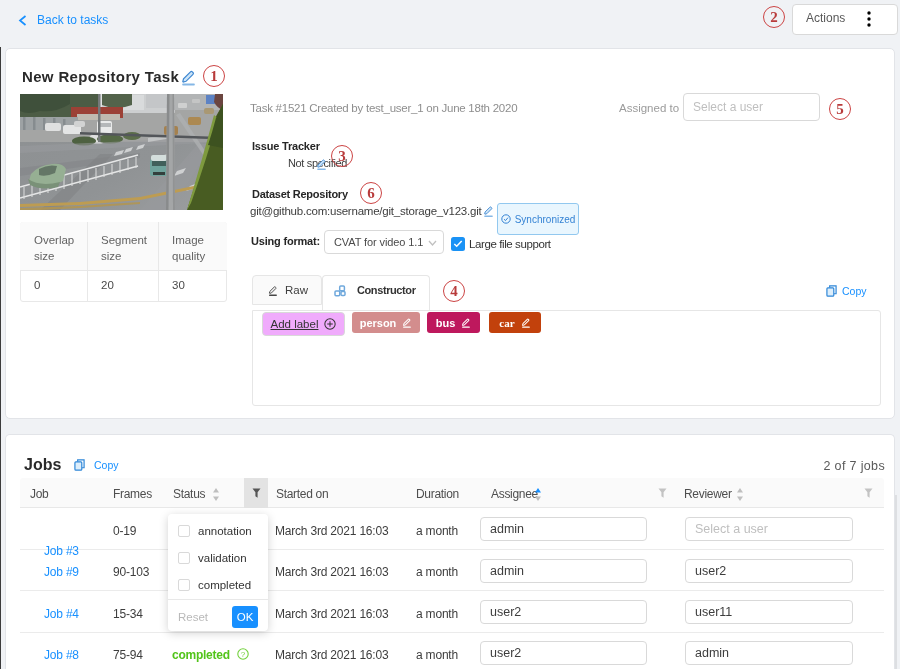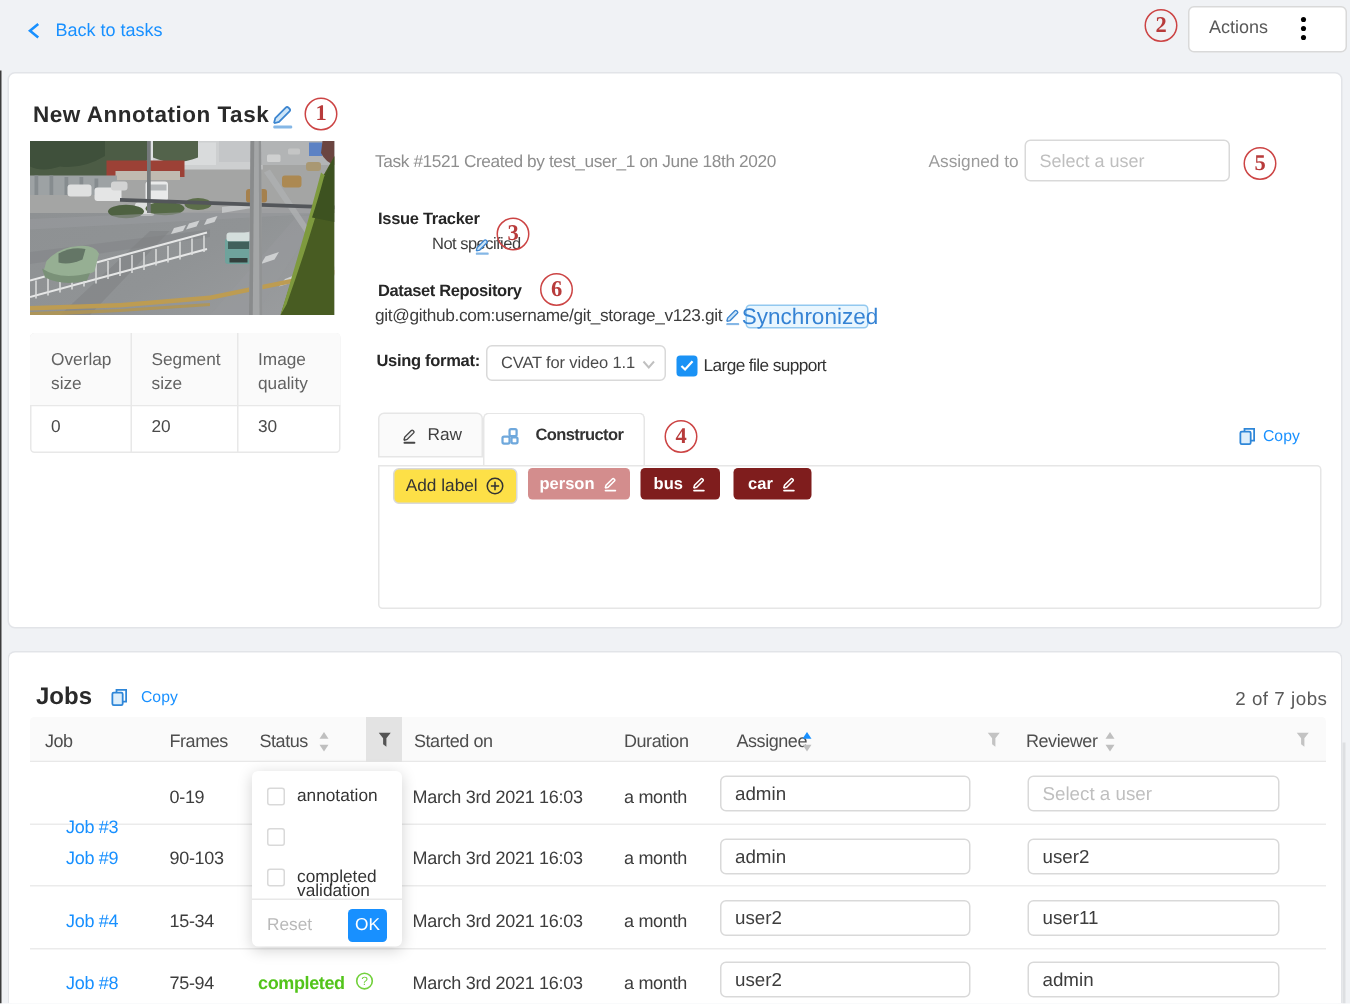--- a/index.html
+++ b/index.html
@@ -33,21 +33,21 @@
   <svg width="6" height="18" viewBox="0 0 6 18">
       <circle cx="3" cy="3" r="1.7"></circle>
       <circle cx="3" cy="9" r="1.7"></circle>
       <circle cx="3" cy="15" r="1.7"></circle>
     </svg>
 </div>
 <div class="circ" style="left:763px;top:6px;">2</div>
 
 <div class="card" style="left:5px;top:48px;width:890px;height:371px;"></div>
 
-<div class="abs" style="left:22px;top:68px;font-size:15px;letter-spacing:0.35px;font-weight:700;color:#2a2a2a;">New Annotation Task</div>
+<div class="abs" style="left:22px;top:68px;font-size:15px;letter-spacing:0.35px;font-weight:700;color:#2a2a2a;">New Repository Task</div>
 <svg class="abs" style="left:179px;top:68px;" width="17" height="18" viewBox="0 0 17 18">
     <path d="M3.8 13.6 L4.5 10.8 L11.5 3.8 Q12.4 2.9 13.3 3.8 L14 4.5 Q14.9 5.4 14 6.3 L7 13.3 L4.2 14 Z" fill="#cde5f8" stroke="#3d86d0" stroke-width="1.2"></path>
     <rect x="3.2" y="15.6" width="12.6" height="2" rx="0.8" fill="#85b7e6"></rect>
   </svg>
 <div class="circ" style="left:203px;top:65px;">1</div>
 
 <svg class="abs" style="left:20px;top:94px;" width="203" height="116" viewBox="0 0 203 116">
   <defs>
     <linearGradient id="road" x1="0" y1="0" x2="1" y2="1">
       <stop offset="0" stop-color="#8d9092"></stop>
@@ -172,21 +172,21 @@
   </svg>
 <div class="circ" style="left:331px;top:145px;">3</div>
 
 <div class="abs bold" style="left:252px;top:188px;font-size:11px;letter-spacing:-0.25px;color:#262626;">Dataset Repository</div>
 <div class="circ" style="left:360px;top:182px;">6</div>
 <div class="abs" style="left:250px;top:205px;font-size:11.5px;color:#3d3d3d;letter-spacing:-0.22px;">git@github.com:username/git_storage_v123.git</div>
 <svg class="abs" style="left:482px;top:205px;" width="12" height="12" viewBox="0 0 12 12">
     <path d="M2.6 8.9 L3.1 7 L7.9 2.2 Q8.5 1.6 9.1 2.2 L9.6 2.7 Q10.2 3.3 9.6 3.9 L4.8 8.7 L2.9 9.2 Z" fill="#cde5f8" stroke="#3d86d0" stroke-width="0.9"></path>
     <rect x="2.2" y="10.4" width="8.6" height="1.5" rx="0.6" fill="#85b7e6"></rect>
   </svg>
-<div class="abs" style="left:497px;top:203px;width:82px;height:16px;background:#e9f6fe;border:1px solid #92c8ef;border-radius:3px;display:flex;align-items:center;justify-content:center;gap:4px;font-size:15px;color:#3583d4;">
+<div class="abs" style="left:497px;top:203px;width:82px;height:32px;background:#e9f6fe;border:1px solid #92c8ef;border-radius:3px;display:flex;align-items:center;justify-content:center;gap:4px;font-size:10px;color:#3583d4;">
   <svg width="10" height="10" viewBox="0 0 10 10">
       <circle cx="5" cy="5" r="4.2" fill="none" stroke="#3583d4" stroke-width="1"></circle>
       <polyline points="3,5.2 4.5,6.6 7,3.6" fill="none" stroke="#3583d4" stroke-width="1"></polyline>
     </svg>Synchronized
 </div>
 
 <div class="abs bold" style="left:251px;top:235px;font-size:11px;letter-spacing:-0.2px;color:#262626;">Using format:</div>
 <div class="inp" style="left:324px;top:230px;width:120px;height:24px;font-size:11px;letter-spacing:-0.1px;color:#4a4a4a;">CVAT for video 1.1</div>
 <svg class="abs" style="left:428px;top:240px;" width="9" height="6" viewBox="0 0 9 6">
     <polyline points="1,1 4.5,5 8,1" fill="none" stroke="#c0c0c0" stroke-width="1.3"></polyline>
@@ -215,40 +215,40 @@
 <div class="circ" style="left:443px;top:280px;">4</div>
 <svg class="abs" style="left:826px;top:285px;" width="11" height="12" viewBox="0 0 12 13">
     <g stroke="#2e86d8" stroke-width="1.3">
       <path d="M4 3 V1 h7 v8.5 h-2.5" fill="none"></path>
       <rect x="1" y="3" width="7.5" height="9" rx="1" fill="#ddeefb"></rect>
     </g>
   </svg>
 <div class="abs blue" style="left:842px;top:285px;font-size:10.5px;">Copy</div>
 
 <div class="abs" style="left:252px;top:310px;width:629px;height:96px;background:#fff;border:1px solid #e6e6e6;border-radius:0 3px 3px 3px;"></div>
-<div class="abs" style="left:262px;top:312px;width:83px;height:24px;background:#fde047;border:1px solid #d9d9d9;border-radius:4px;display:flex;align-items:center;justify-content:center;gap:6px;font-size:11.5px;color:#333;">Add label
+<div class="abs" style="left:262px;top:312px;width:83px;height:24px;background:#f0abfc;border:1px solid #d9d9d9;border-radius:4px;display:flex;align-items:center;justify-content:center;gap:6px;font-size:11.5px;color:#333;text-decoration:underline;">Add label
   <svg width="12" height="12" viewBox="0 0 13 13">
       <circle cx="6.5" cy="6.5" r="5.6" fill="none" stroke="#333" stroke-width="1.1"></circle>
       <line x1="6.5" y1="3.5" x2="6.5" y2="9.5" stroke="#333" stroke-width="1.1"></line>
       <line x1="3.5" y1="6.5" x2="9.5" y2="6.5" stroke="#333" stroke-width="1.1"></line>
     </svg>
 </div>
 <div class="chip" style="left:352px;top:312px;width:68px;background:#d38d8d;">person
   <svg width="11" height="11" viewBox="0 0 12 12">
       <path d="M2.8 8.8 L3.3 7.1 L7.9 2.5 Q8.5 1.9 9.1 2.5 L9.4 2.8 Q10 3.4 9.4 4 L4.8 8.6 L3.1 9.1 Z" fill="none" stroke="#fff" stroke-width="1.1"></path>
       <rect x="2.3" y="10.3" width="8.4" height="1.4" rx="0.6" fill="#fff"></rect>
     </svg>
 </div>
-<div class="chip" style="left:427px;top:312px;width:53px;background:#7f1d1d;">bus
+<div class="chip" style="left:427px;top:312px;width:53px;background:#be185d;">bus
   <svg width="11" height="11" viewBox="0 0 12 12">
       <path d="M2.8 8.8 L3.3 7.1 L7.9 2.5 Q8.5 1.9 9.1 2.5 L9.4 2.8 Q10 3.4 9.4 4 L4.8 8.6 L3.1 9.1 Z" fill="none" stroke="#fff" stroke-width="1.1"></path>
       <rect x="2.3" y="10.3" width="8.4" height="1.4" rx="0.6" fill="#fff"></rect>
     </svg>
 </div>
-<div class="chip" style="left:489px;top:312px;width:52px;background:#7f1d1d;">car
+<div class="chip" style="left:489px;top:312px;width:52px;background:#c2410c;font-family:Liberation Serif, serif;">car
   <svg width="11" height="11" viewBox="0 0 12 12">
       <path d="M2.8 8.8 L3.3 7.1 L7.9 2.5 Q8.5 1.9 9.1 2.5 L9.4 2.8 Q10 3.4 9.4 4 L4.8 8.6 L3.1 9.1 Z" fill="none" stroke="#fff" stroke-width="1.1"></path>
       <rect x="2.3" y="10.3" width="8.4" height="1.4" rx="0.6" fill="#fff"></rect>
     </svg>
 </div>
 
 <div class="card" style="left:5px;top:434px;width:890px;height:235px;border-bottom:none;border-radius:5px 5px 0 0;"></div>
 <div class="abs bold" style="left:24px;top:456px;font-size:16px;color:#2a2a2a;">Jobs</div>
 <svg class="abs" style="left:74px;top:459px;" width="11" height="12" viewBox="0 0 12 13">
     <g stroke="#2e86d8" stroke-width="1.3">
@@ -326,20 +326,20 @@
   </svg>
 <div class="cell" style="left:275px;top:648px;">March 3rd 2021 16:03</div>
 <div class="cell" style="left:416px;top:648px;">a month</div>
 <div class="inp" style="left:480px;top:641px;width:167px;height:24px;">user2</div>
 <div class="inp" style="left:685px;top:641px;width:168px;height:24px;">admin</div>
 
 <div class="abs" style="left:168px;top:514px;width:100px;height:117px;background:#fff;border-radius:4px;box-shadow:0 2px 10px rgba(0,0,0,0.18);"></div>
 <div class="abs" style="left:178px;top:525px;width:12px;height:12px;border:1px solid #d9d9d9;border-radius:2px;background:#fff;"></div>
 <div class="abs" style="left:198px;top:525px;font-size:11.5px;color:#333;">annotation</div>
 <div class="abs" style="left:178px;top:552px;width:12px;height:12px;border:1px solid #d9d9d9;border-radius:2px;background:#fff;"></div>
-<div class="abs" style="left:198px;top:552px;font-size:11.5px;color:#333;margin-top:36px;">validation</div>
+<div class="abs" style="left:198px;top:552px;font-size:11.5px;color:#333;">validation</div>
 <div class="abs" style="left:178px;top:579px;width:12px;height:12px;border:1px solid #d9d9d9;border-radius:2px;background:#fff;"></div>
 <div class="abs" style="left:198px;top:579px;font-size:11.5px;color:#333;">completed</div>
 <div class="abs" style="left:168px;top:599px;width:100px;height:1px;background:#e8e8e8;"></div>
 <div class="abs" style="left:178px;top:611px;font-size:11.5px;color:#b9b9b9;">Reset</div>
 <div class="abs" style="left:232px;top:606px;width:26px;height:22px;background:#1890ff;border-radius:3px;color:#fff;font-size:11.5px;display:flex;align-items:center;justify-content:center;">OK</div>
 
 <div class="abs" style="left:895px;top:495px;width:2px;height:174px;background:#dddfe2;"></div>
 
 </body></html>

